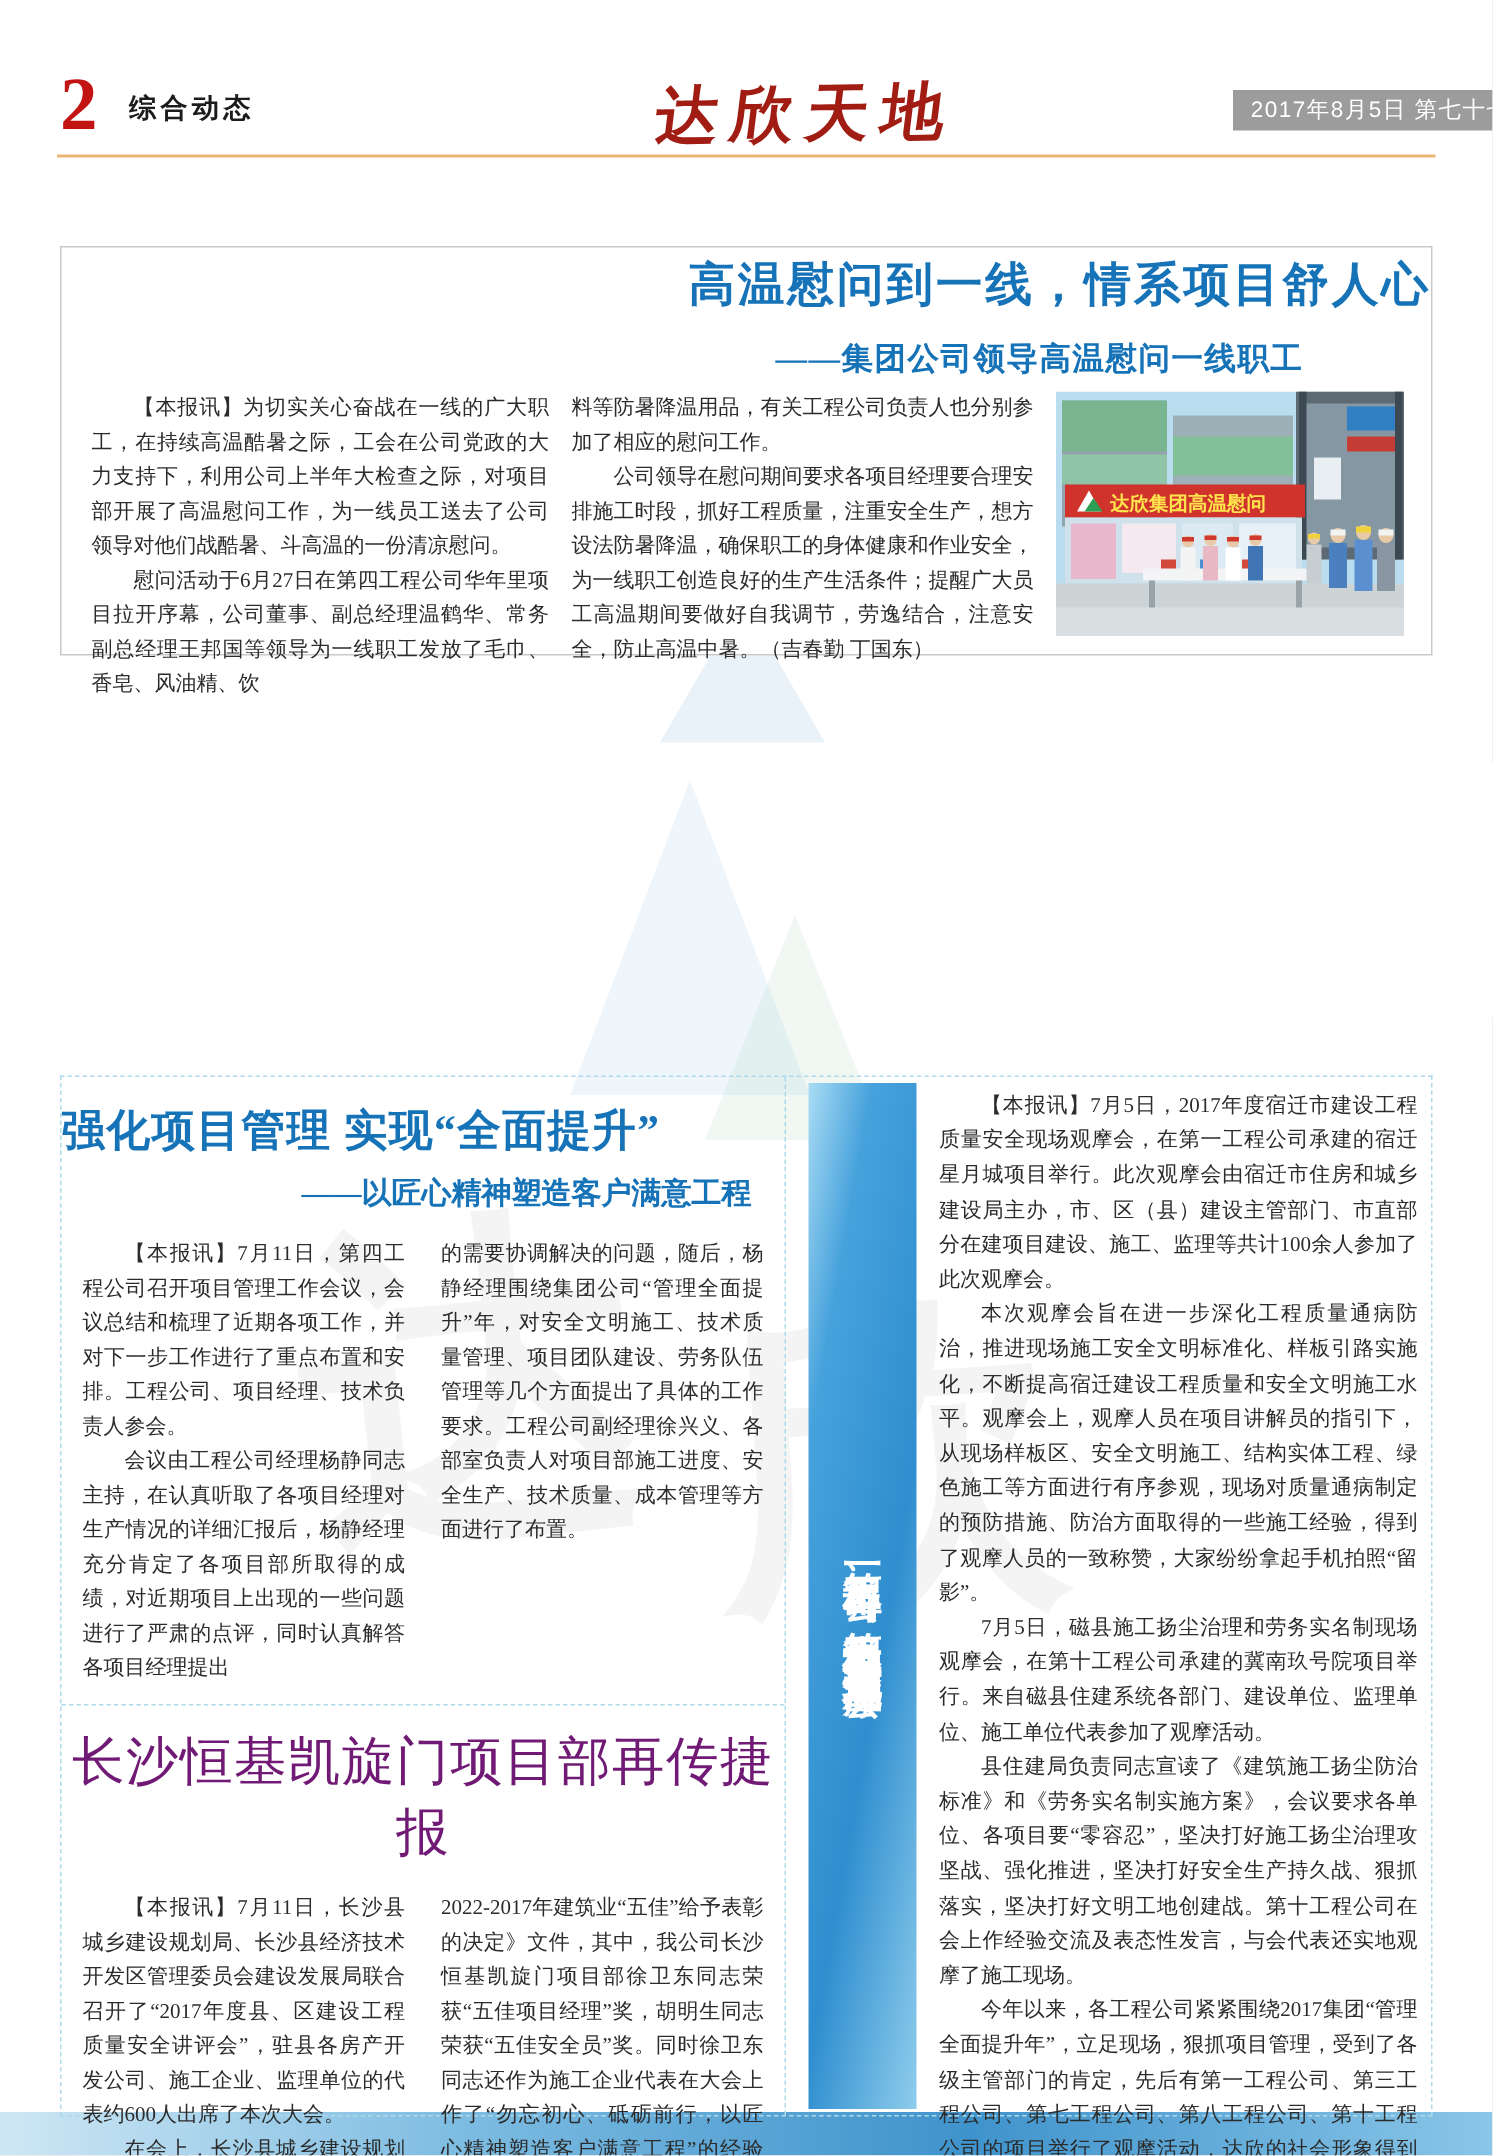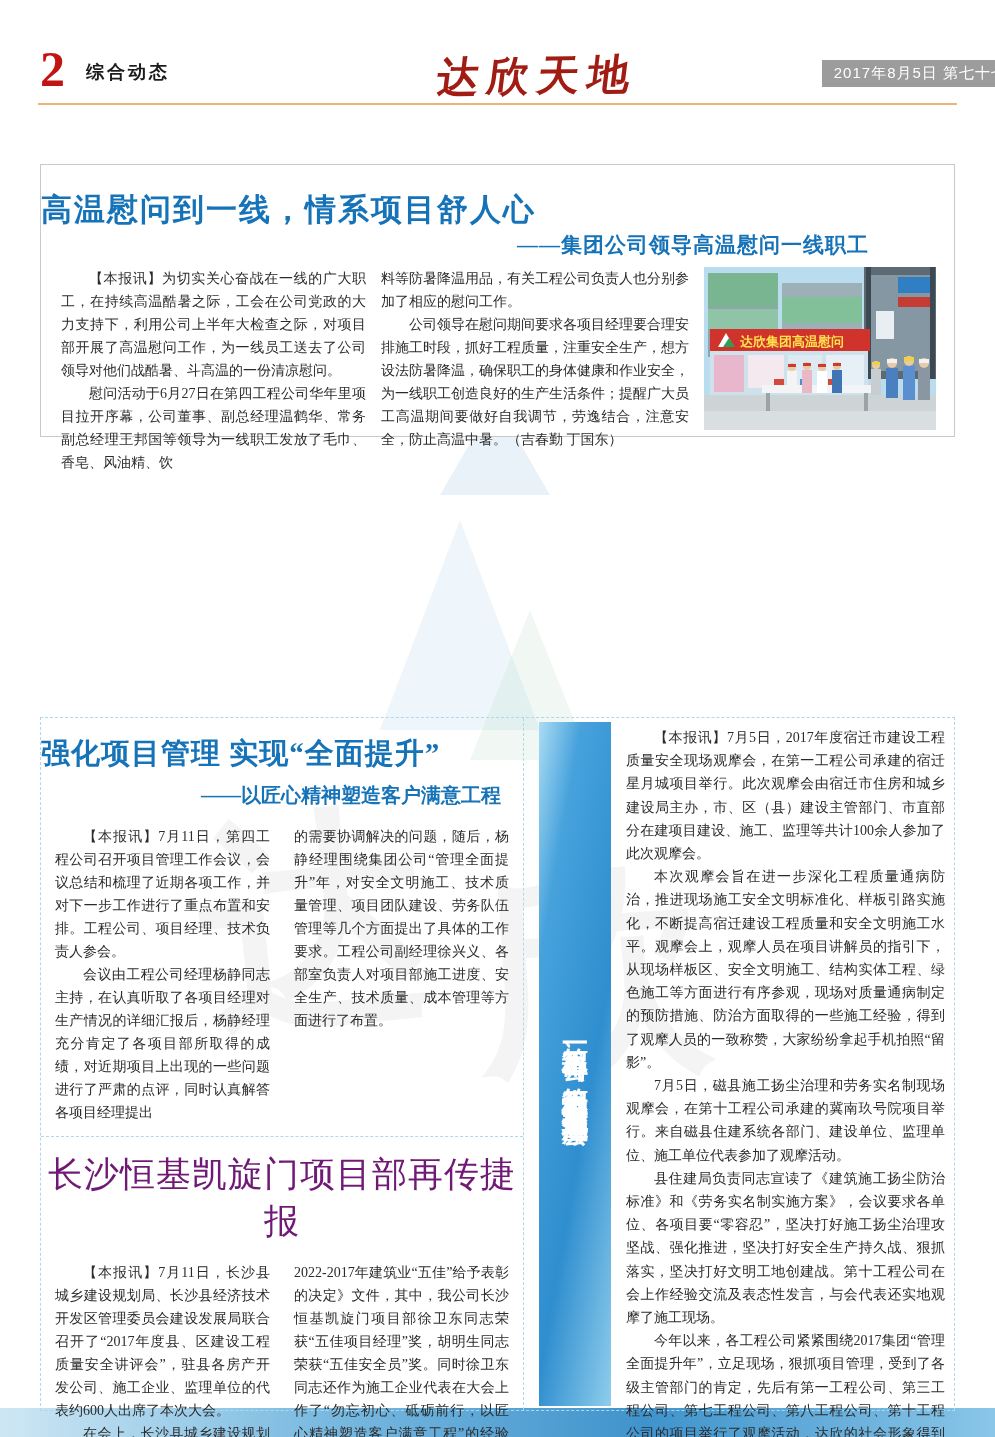--- a/index.html
+++ b/index.html
@@ -13,22 +13,22 @@
   
   .header { position:absolute; top:48px; left:40px; right:40px; height:52px; }
   .pagenum { position:absolute; left:0; top:-4px; font-size:50px; font-weight:bold; color:#c31414; font-family:"Liberation Serif",serif; line-height:1; }
   .section { position:absolute; left:46px; top:12px; font-size:18px; font-weight:bold; color:#1c1c1c; letter-spacing:3px; }
   .masthead { position:absolute; left:0; right:0; top:0; text-align:center; font-size:42px; font-weight:bold; color:#a11d13; letter-spacing:8px; transform:skewX(-8deg) rotate(-1deg); font-family:"DejaVu Serif",serif; }
   .issuebox { position:absolute; right:0; top:12px; background:#9c9c9c; color:#fff; font-family:"Liberation Sans",sans-serif; font-size:15px; padding:4px 12px; letter-spacing:1px; }
   .header-rule { position:absolute; top:103px; left:38px; right:38px; height:2px; background:#eab678; }
 
   
   .a1box { position:absolute; top:112px; left:40px; width:915px; height:273px; border:1px solid #c9c9c9; background:#fff; }
-  .a1title { margin-top:24px; text-align:left; color:#1673b8; font-size:31px; font-weight:bold; letter-spacing:2px; }
-  .a1sub { margin-top:0; text-align:right; padding-right:85px; color:#1673b8; font-size:21px; font-weight:bold; letter-spacing:1px; }
+  .a1title { margin-top:4px; text-align:right; color:#1673b8; font-size:31px; font-weight:bold; letter-spacing:2px; }
+  .a1sub { margin-top:14px; text-align:right; padding-right:85px; color:#1673b8; font-size:21px; font-weight:bold; letter-spacing:1px; }
   .a1body { display:flex; gap:15px; padding:8px 18px 0 20px; }
   .a1c1 { width:305px; }
   .a1c2 { width:308px; }
   .para { font-size:14px; line-height:23px; text-align:justify; text-justify:inter-ideograph; }
   .para.ind { text-indent:2em; }
 
   
   .photo { width:232px; height:163px; display:block; }
 
   

